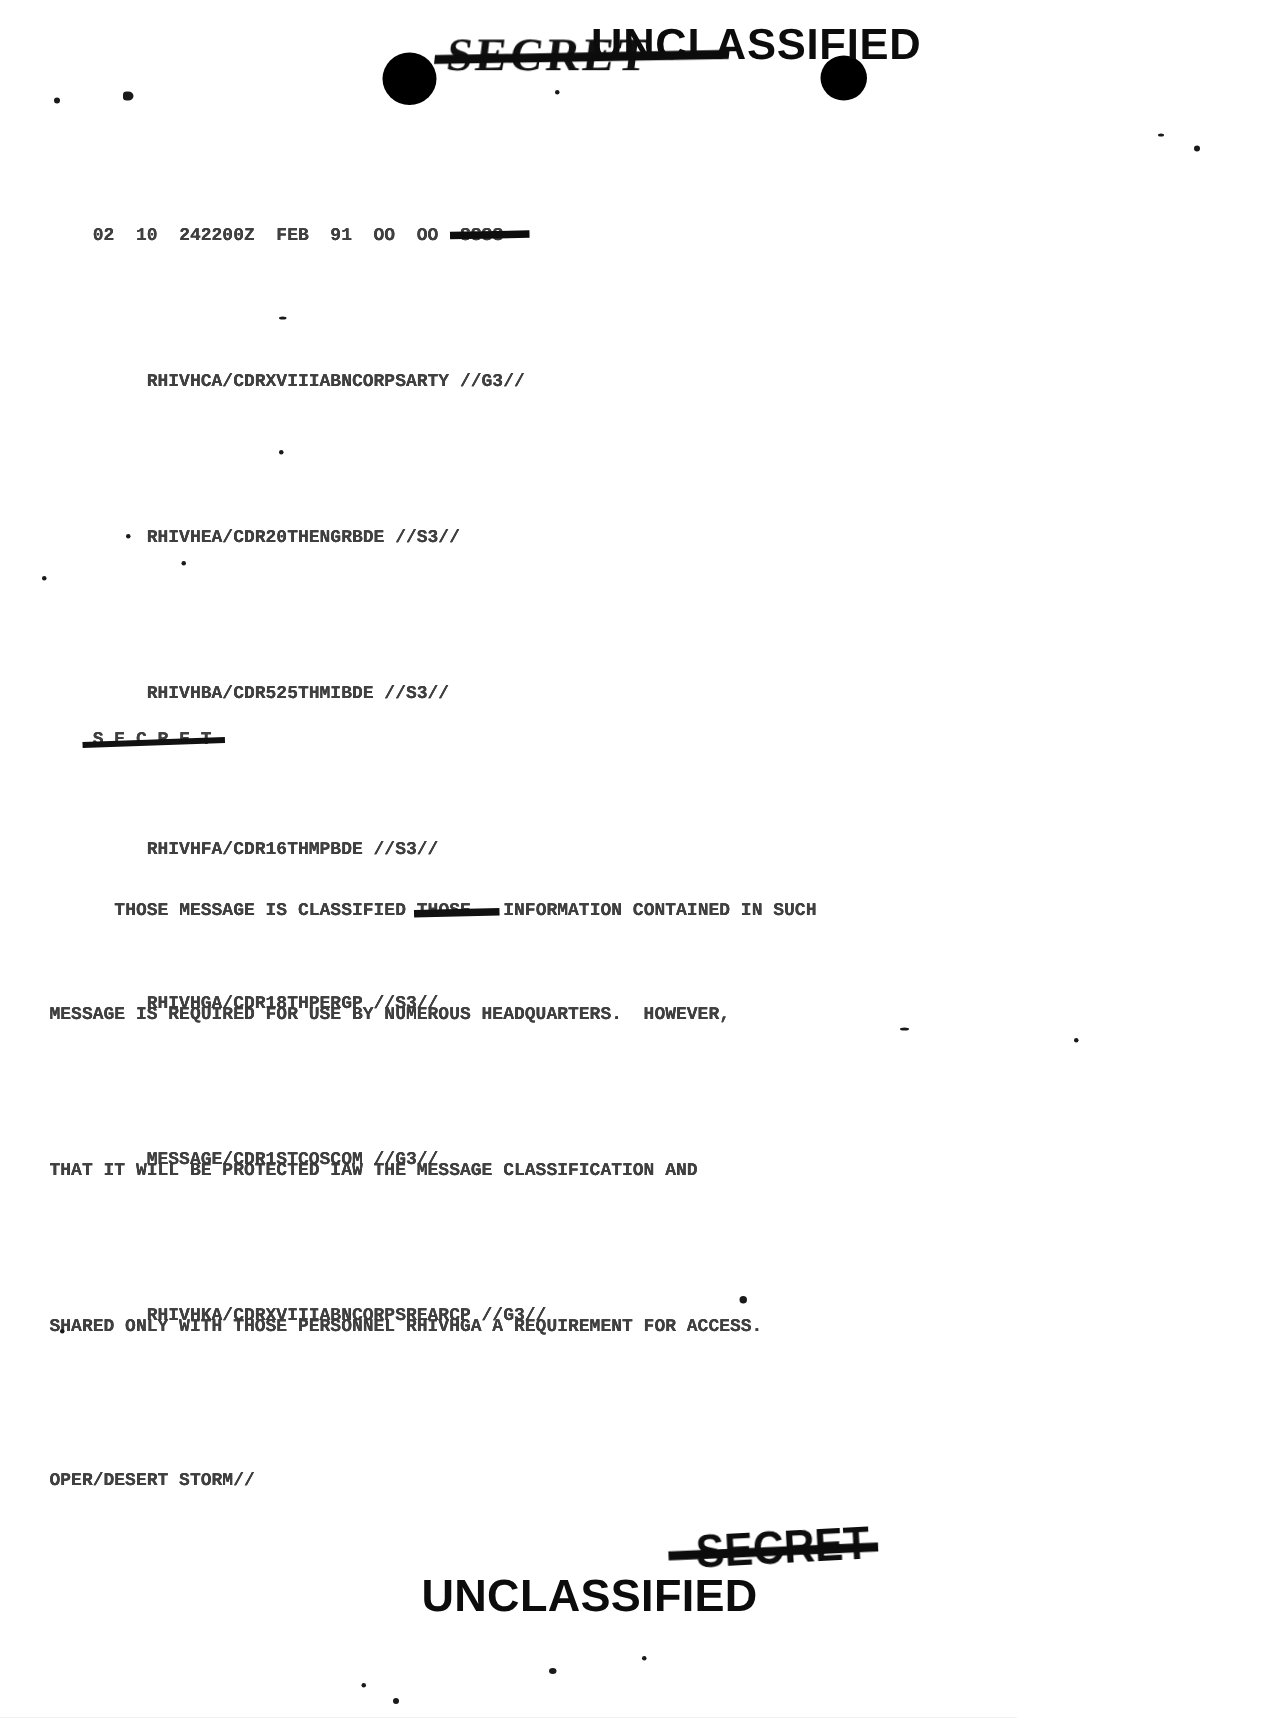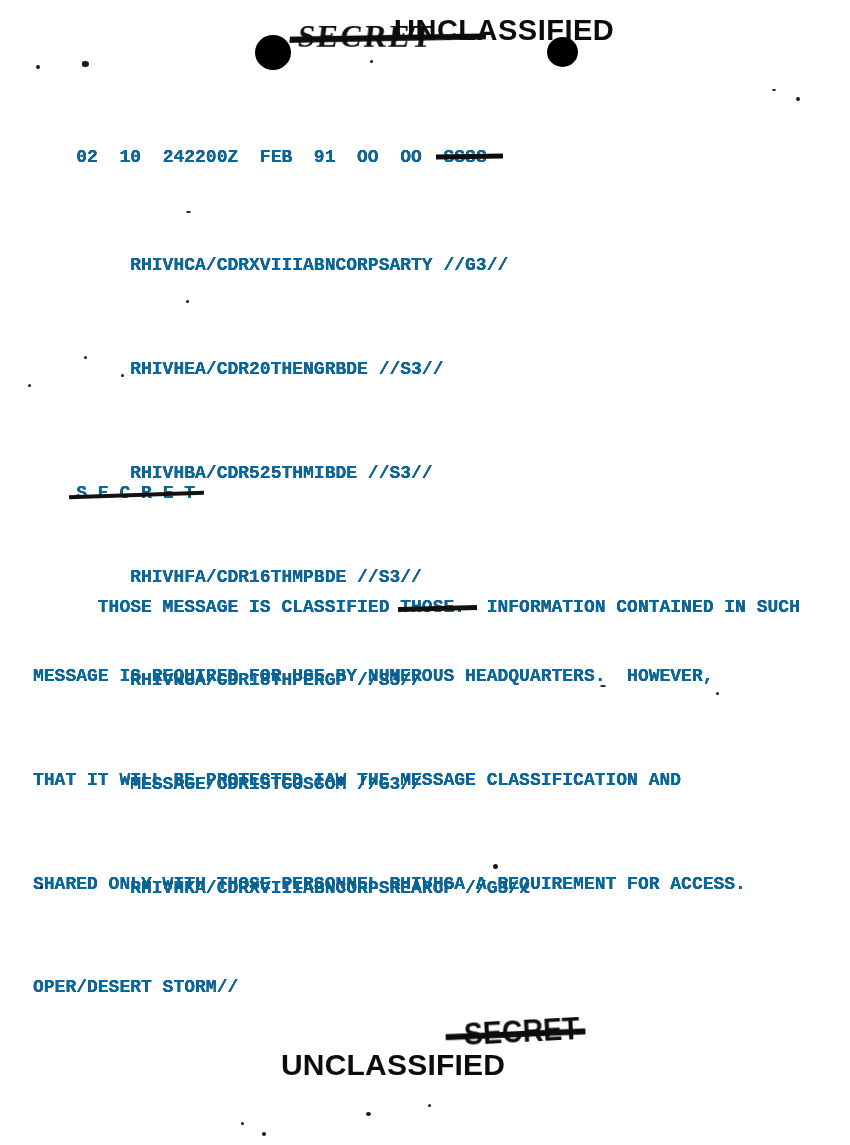--- a/index.html
+++ b/index.html
@@ -4,22 +4,22 @@
 <style>
   html, body { margin:0; padding:0; background:#e8e8e8; }
   .page {
     position:relative; width:850px; height:1145px; margin:0 auto;
     background:#ffffff; overflow:hidden;
     font-family:"Liberation Mono", monospace;
   }
   .mono {
     position:absolute; left:33px;
     font-family:"Liberation Mono", monospace;
-    font-weight:bold; font-size:18px; line-height:34.6px;
-    color:#0369a1; white-space:pre;
+    font-weight:bold; font-size:12px; line-height:34.6px;
+    color:#404040; white-space:pre;
     text-shadow:0 0 0.4px #161616;
   }
   .mono .line { height:34.6px; }
   
   .secret-top {
     position:absolute; left:298px; top:19px;
     font-family:"Liberation Serif", serif; font-weight:bold;
     font-size:31px; letter-spacing:2px; color:#101010;
     transform:skewX(-7deg);
     filter:blur(0.3px);
@@ -80,21 +80,21 @@
   
   <div class="secret-top struck">SECRET</div>
   <div class="unclass-top">UNCLASSIFIED</div>
 
   
   <div class="mono" style="top:105px;">
     <span>02  10  242200Z  FEB  91  OO  OO  </span><span class="struck struck-sssss">SSSS</span>
   </div>
 
   
-  <div class="mono" style="top:179px;">
+  <div class="mono" style="top:168px;">
     <div class="line">         RHIVHCA/CDRXVIIIABNCORPSARTY //G3//</div>
     <div class="line">         RHIVHEA/CDR20THENGRBDE //S3//</div>
     <div class="line">         RHIVHBA/CDR525THMIBDE //S3//</div>
     <div class="line">         RHIVHFA/CDR16THMPBDE //S3//</div>
     <div class="line">         RHIVHGA/CDR18THPERGP //S3//</div>
     <div class="line">         MESSAGE/CDR1STCOSCOM //G3//</div>
     <div class="line">         RHIVHKA/CDRXVIIIABNCORPSREARCP //G3//</div>
   </div>
 
   

